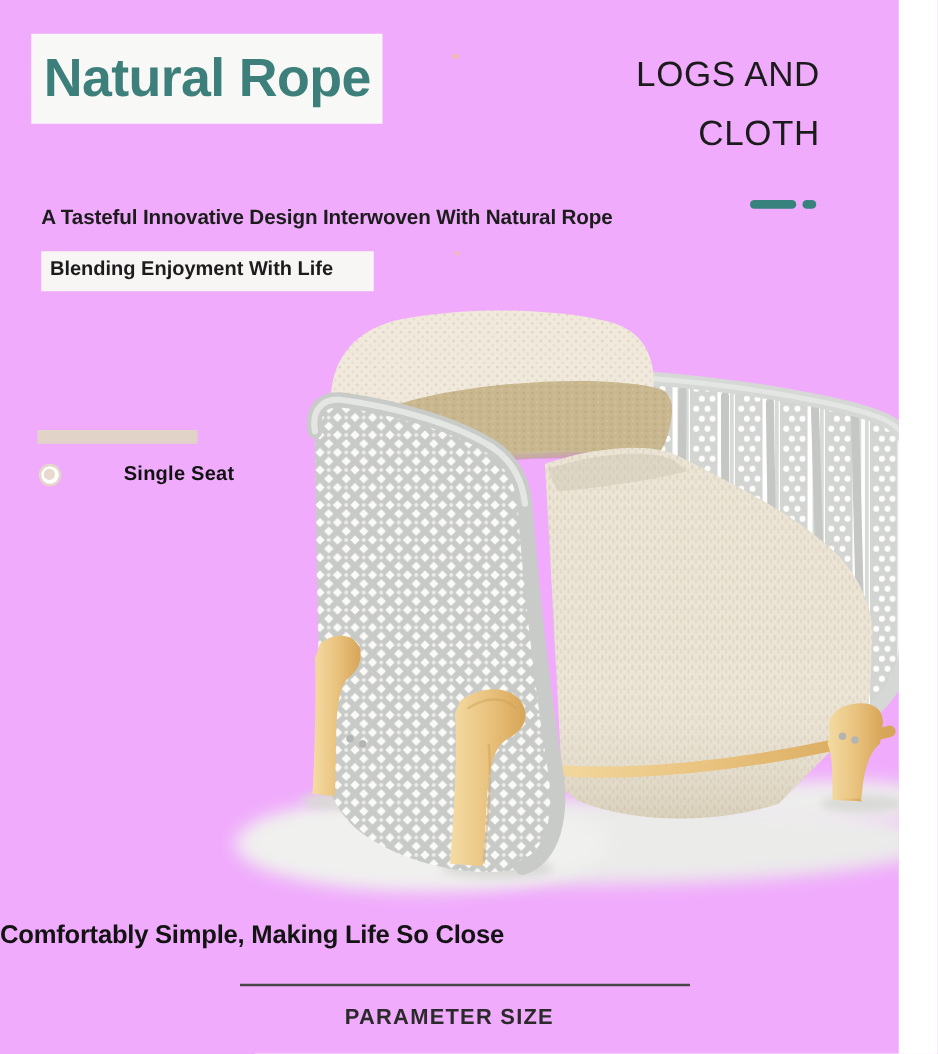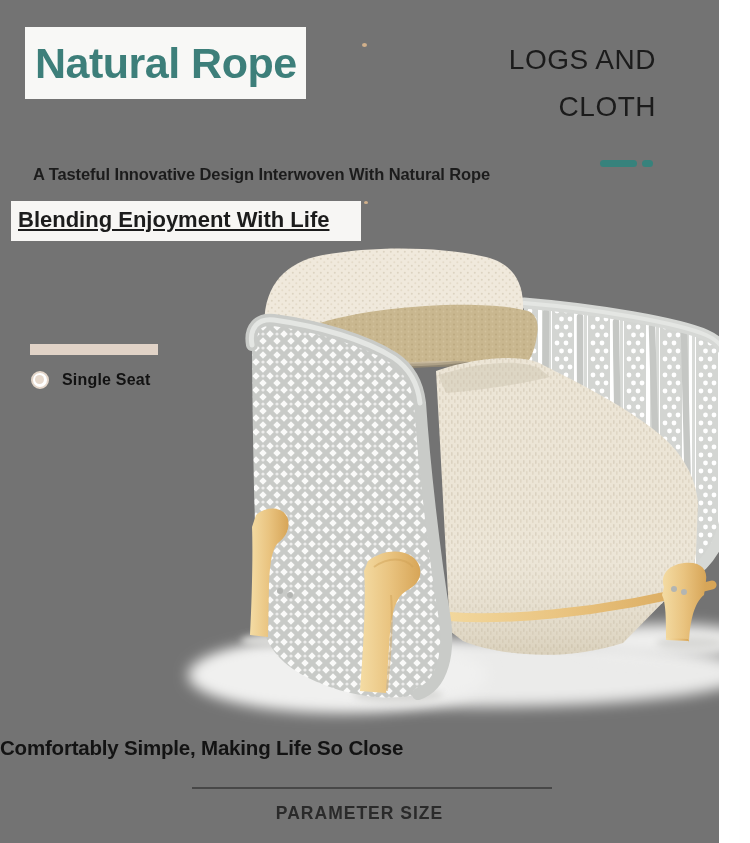--- a/index.html
+++ b/index.html
@@ -1,17 +1,17 @@
 <!DOCTYPE html>
 <html><head>
 <meta charset="utf-8">
 <style>
   html,body{margin:0;padding:0;background:#ffffff;}
   #page{
-    position:relative;width:719px;height:843px;background:#737373;overflow:hidden;
+    position:relative;width:719px;height:843px;background:#f0abfc;overflow:hidden;
     font-family:"Liberation Sans",sans-serif;
   }
   
   .title-box{
     position:absolute;left:25px;top:27px;width:281px;height:72px;
     background:#f8f8f6;display:flex;align-items:center;
   }
   .title-box h1{
     margin:0 0 0 10px;font-size:43px;font-weight:700;letter-spacing:-0.5px;
     color:#3d7f7a;line-height:1;
@@ -27,26 +27,26 @@
   .accent .dash-short{width:11px;height:7px;border-radius:4px;background:#37827c;}
   .speck{position:absolute;border-radius:50%;background:#f0c493;opacity:0.75;}
   .speck.s1{left:362px;top:43px;width:5px;height:4px;}
   .speck.s2{left:364px;top:201px;width:4px;height:3px;}
   
   .intro1{
     position:absolute;left:33px;top:165px;font-size:16.5px;font-weight:700;
     color:#1c1c1c;letter-spacing:-0.1px;text-align:right;
   }
   .intro2{
-    position:absolute;left:11px;top:201px;background:#f7f6f4;
-    padding:6px 32px 8px 7px;font-size:22px;font-weight:700;color:#1c1c1c;text-decoration:underline;
+    position:absolute;left:33px;top:201px;background:#f7f6f4;
+    padding:6px 32px 8px 7px;font-size:16px;font-weight:700;color:#1c1c1c;
   }
   
   .swatch-bar{position:absolute;left:30px;top:344px;width:128px;height:11px;background:#e1d3c7;}
-  .option-row{position:absolute;left:31px;top:371px;display:flex;align-items:center;cursor:pointer;}
+  .option-row{position:absolute;left:31px;top:371px;display:flex;align-items:center;cursor:pointer;gap:37px;}
   .radio{
     width:18px;height:18px;border-radius:50%;border:2.5px solid #e4d6c9;
     background:#ffffff;box-sizing:border-box;position:relative;
   }
   .radio::after{
     content:"";position:absolute;left:2px;top:2px;width:9px;height:9px;border-radius:50%;
     background:#e7d9cc;
   }
   .option-label{margin-left:13px;font-size:16px;font-weight:700;color:#121212;letter-spacing:0.2px;}
   

